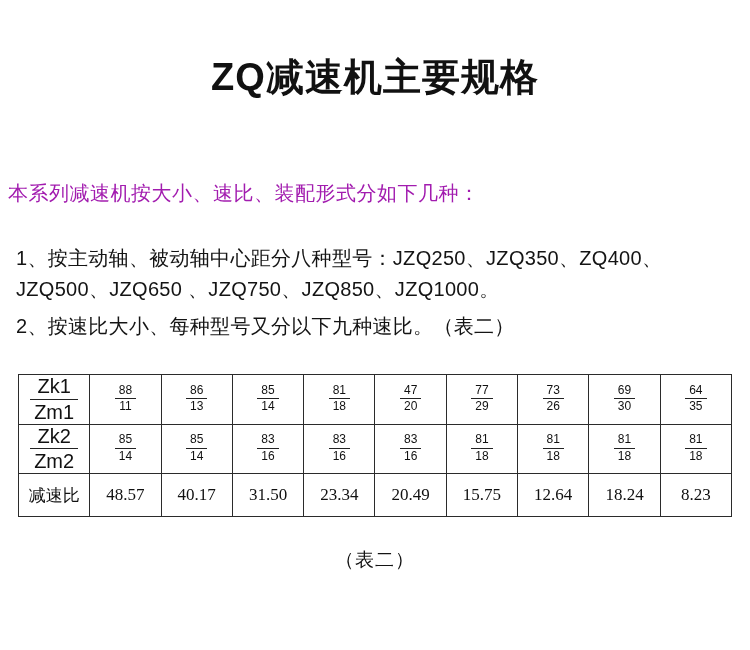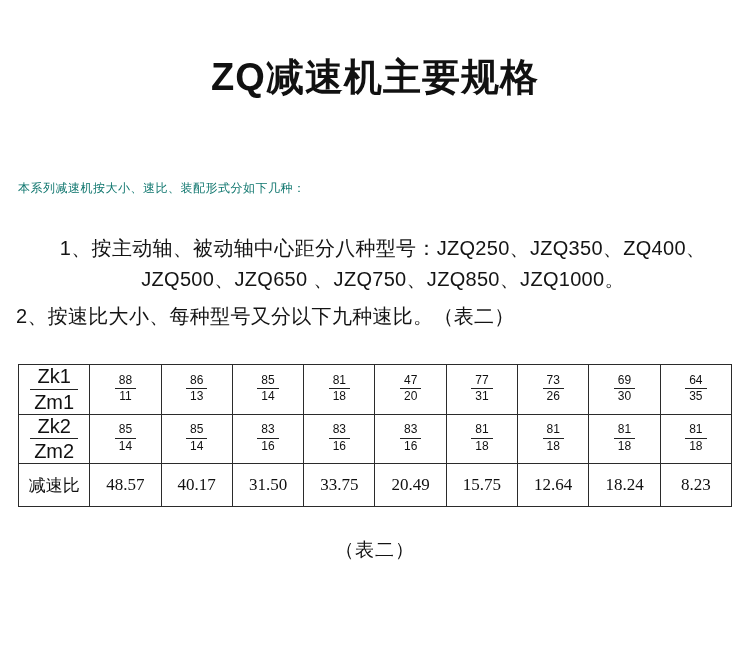--- a/index.html
+++ b/index.html
@@ -22,36 +22,35 @@
   }
   .title {
     text-align: center;
     font-size: 38px;
     font-weight: bold;
     letter-spacing: 1px;
     margin-top: 52px;
     color: #111;
   }
   .intro {
-    margin: 0 0 0 18px;
+    margin: 0 0 0 8px;
     padding-top: 52px;
-    font-size: 12px;
-    color: #0f766e;
+    font-size: 20px;
+    color: #a21caf;
     letter-spacing: 0.5px;
   }
   .para {
     margin: 0 0 0 16px;
     font-size: 20px;
     color: #141414;
     line-height: 1.55;
     letter-spacing: 0.3px;
   }
   .para.first {
     padding-top: 36px;
-    text-align: center;
   }
   .para.second {
     padding-top: 6px;
   }
   .table-wrap {
     margin: 32px 18px 0 18px;
   }
   table.spec {
     border-collapse: collapse;
     width: 714px;
@@ -142,21 +141,21 @@
           <span class="frac row-label">
             <span class="num">Zk1</span>
             <span class="den">Zm1</span>
           </span>
         </td>
         <td><span class="frac"><span class="num">88</span><span class="den">11</span></span></td>
         <td><span class="frac"><span class="num">86</span><span class="den">13</span></span></td>
         <td><span class="frac"><span class="num">85</span><span class="den">14</span></span></td>
         <td><span class="frac"><span class="num">81</span><span class="den">18</span></span></td>
         <td><span class="frac"><span class="num">47</span><span class="den">20</span></span></td>
-        <td><span class="frac"><span class="num">77</span><span class="den">31</span></span></td>
+        <td><span class="frac"><span class="num">77</span><span class="den">29</span></span></td>
         <td><span class="frac"><span class="num">73</span><span class="den">26</span></span></td>
         <td><span class="frac"><span class="num">69</span><span class="den">30</span></span></td>
         <td><span class="frac"><span class="num">64</span><span class="den">35</span></span></td>
       </tr>
 
       <tr class="frac-row">
         <td>
           <span class="frac row-label">
             <span class="num">Zk2</span>
             <span class="den">Zm2</span>
@@ -171,21 +170,21 @@
         <td><span class="frac"><span class="num">81</span><span class="den">18</span></span></td>
         <td><span class="frac"><span class="num">81</span><span class="den">18</span></span></td>
         <td><span class="frac"><span class="num">81</span><span class="den">18</span></span></td>
       </tr>
 
       <tr>
         <td class="row-label">减速比</td>
         <td class="ratio-cell">48.57</td>
         <td class="ratio-cell">40.17</td>
         <td class="ratio-cell">31.50</td>
-        <td class="ratio-cell">33.75</td>
+        <td class="ratio-cell">23.34</td>
         <td class="ratio-cell">20.49</td>
         <td class="ratio-cell">15.75</td>
         <td class="ratio-cell">12.64</td>
         <td class="ratio-cell">18.24</td>
         <td class="ratio-cell">8.23</td>
       </tr>
     </tbody>
       </table>
   </div>
 

